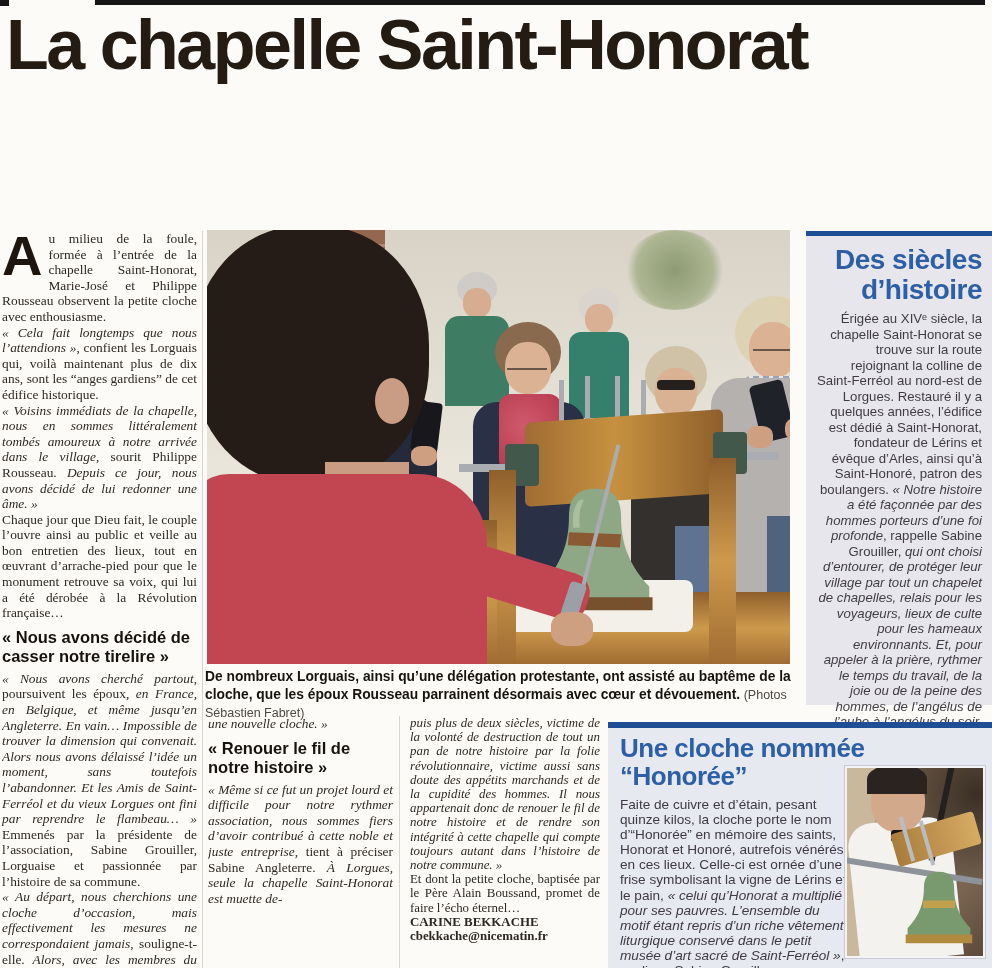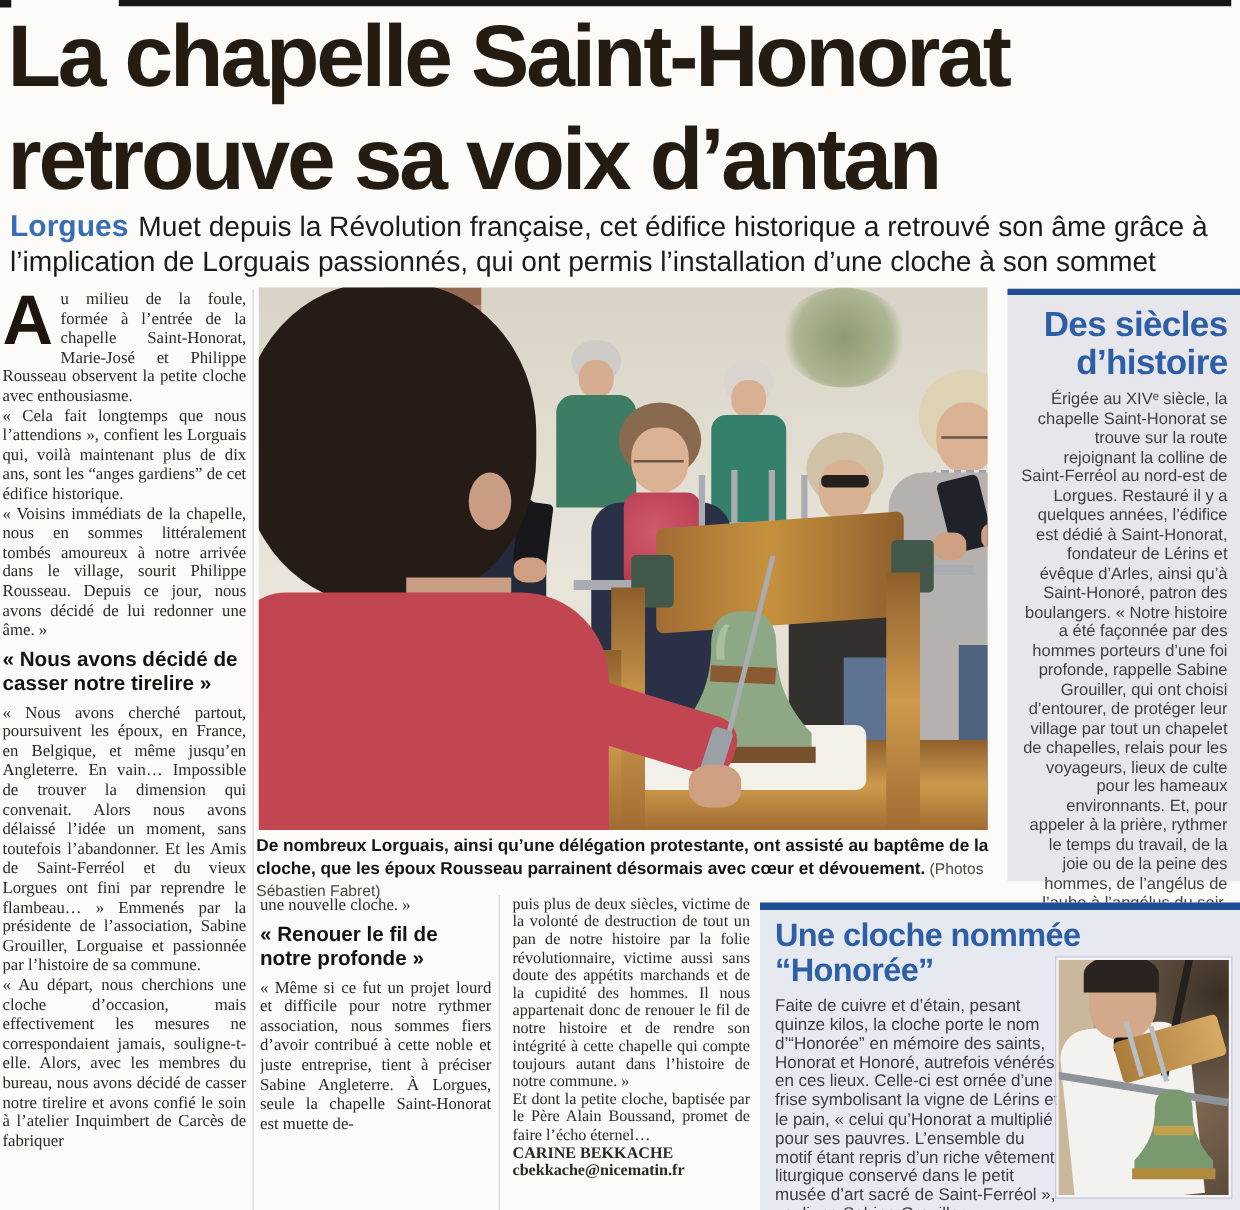--- a/index.html
+++ b/index.html
@@ -19,21 +19,21 @@
   .standfirst{position:absolute;left:8px;top:168px;width:976px;
     font-family:"Liberation Sans",sans-serif;font-size:22.5px;line-height:28px;color:#1d1a17;}
   .standfirst .loc{color:var(--accent-blue);font-weight:bold;font-size:24px;margin-right:8px;}
   
   .col{position:absolute;text-align:justify;overflow:hidden;}
   .col p.body-p{font-size:13.4px;line-height:15.6px;}
   .col1{left:2px;top:231px;width:201px;height:737px;border-right:1px solid #d8d5cf;padding-right:5px;}
   .col2{left:208px;top:716px;width:192px;height:252px;padding-right:6px;border-right:1px solid #d8d5cf;}
   .col3{left:410px;top:716px;width:190px;height:252px;}
   .col3 p.body-p{font-size:12.9px;line-height:14.2px;}
-  .s-i{}
+  .s-i{font-style:italic;}
   .s-b{font-weight:bold;}
   .s-credit{font-weight:normal;font-size:12.5px;color:#4c4741;}
   .sub-head{font-family:"Liberation Sans",sans-serif;font-weight:bold;
     font-size:16.5px;line-height:19px;color:#17120e;margin:7px 0 5px;text-align:left;}
   .dropcap{float:left;font-family:"Liberation Sans",sans-serif;font-weight:bold;
     font-size:56px;line-height:46px;padding:2px 6px 0 0;color:#1d150e;}
   p.by{text-align:left;font-family:Liberation Serif, serif;font-size:13px;line-height:15px;}
   
   .photo-main{position:absolute;left:207px;top:230px;width:583px;height:434px;overflow:hidden;
     background:linear-gradient(180deg,#d9d3c7 0%,#e9e5da 55%,#ddd5c6 100%);}
@@ -68,28 +68,28 @@
     border:2px solid #f4f3f6;outline:1px solid #c9c9d4;
     background:linear-gradient(135deg,#c4b193 0%,#8d7660 55%,#5c4a3a 100%);}
 </style>
 </head>
 <body>
 
 <div class="page">
   <div class="top-mark"></div>
   <div class="top-rule"></div>
 
-  <h1 class="headline"><span>La chapelle Saint-Honorat</span><br><span>retrouve sa voix d’antan</span></h1>
-
-  <p class="standfirst"><span class="loc">Lorgues</span><span>Muet depuis la Révolution française, cet édifice historique a retrouvé son âme grâce à l’implication de Lorguais passionnés, qui ont permis l’installation d’une cloche à son sommet</span></p>
+  <h1 class="headline"><span>La chapelle Saint-Honorat</span><br></h1>
+
 
   <div class="col col1">
       <p class="body-p"><span class="dropcap">A</span><span>u milieu de la foule, formée à l’entrée de la chapelle Saint-Honorat, Marie-José et Philippe Rousseau observent la petite cloche avec enthousiasme.</span></p>
       <p class="body-p"><span class="s-i">« Cela fait longtemps que nous l’attendions »</span><span>, confient les Lorguais qui, voilà maintenant plus de dix ans, sont les “anges gardiens” de cet édifice historique.</span></p>
       <p class="body-p"><span class="s-i">« Voisins immédiats de la chapelle, nous en sommes littéralement tombés amoureux à notre arrivée dans le village</span><span>, sourit Philippe Rousseau. </span><span class="s-i">Depuis ce jour, nous avons décidé de lui redonner une âme. »</span></p>
+      <p class="body-p"><span>Chaque jour que Dieu fait, le couple l’ouvre ainsi au public et veille au bon entretien des lieux, tout en œuvrant d’arrache-pied pour que le monument retrouve sa voix, qui lui a été dérobée à la Révolution française…</span></p>
       <div class="sub-head">« Nous avons décidé de casser notre tirelire »</div>
       <p class="body-p"><span class="s-i">« Nous avons cherché partout</span><span>, poursuivent les époux, </span><span class="s-i">en France, en Belgique, et même jusqu’en Angleterre. En vain… Impossible de trouver la dimension qui convenait. Alors nous avons délaissé l’idée un moment, sans toutefois l’abandonner. Et les Amis de Saint-Ferréol et du vieux Lorgues ont fini par reprendre le flambeau… »</span><span> Emmenés par la présidente de l’association, Sabine Grouiller, Lorguaise et passionnée par l’histoire de sa commune.</span></p>
       <p class="body-p"><span class="s-i">« Au départ, nous cherchions une cloche d’occasion, mais effectivement les mesures ne correspondaient jamais</span><span>, souligne-t-elle. </span><span class="s-i">Alors, avec les membres du bureau, nous avons décidé de casser notre tirelire et avons confié le soin à l’atelier Inquimbert de Carcès de fabriquer</span></p>
     </div>
 
   <div class="photo-main">
     <div class="ph ph-brick"></div>
     <div class="ph ph-foliage"></div>
 
     <div class="ph person-hair" style="left:250px;top:42px;width:40px;height:34px;background:#cfccc7;"></div>
@@ -163,21 +163,21 @@
     <div class="ph" style="left:232px;top:326px;width:152px;height:48px;background:#c14652;border-radius:20px;transform:rotate(17deg);"></div>
     <div class="ph metal" style="left:388px;top:212px;width:4px;height:178px;transform:rotate(14deg);"></div>
     <div class="ph" style="left:356px;top:352px;width:17px;height:50px;background:#9aa0a6;border-radius:4px;transform:rotate(18deg);"></div>
     <div class="ph" style="left:344px;top:382px;width:42px;height:34px;background:#cf9f82;border-radius:40%;"></div>
   </div>
 
   <p class="caption"><span class="s-b">De nombreux Lorguais, ainsi qu’une délégation protestante, ont assisté au baptême de la cloche, que les époux Rousseau parrainent désormais avec cœur et dévouement.</span><span class="s-credit">  (Photos Sébastien Fabret)</span></p>
 
   <div class="col col2">
       <p class="body-p"><span class="s-i">une nouvelle cloche. »</span></p>
-      <div class="sub-head">« Renouer le fil de notre profonde »</div>
+      <div class="sub-head">« Renouer le fil de notre histoire »</div>
       <p class="body-p"><span class="s-i">« Même si ce fut un projet lourd et difficile pour notre rythmer association, nous sommes fiers d’avoir contribué à cette noble et juste entreprise</span><span>, tient à préciser Sabine Angleterre. </span><span class="s-i">À Lorgues, seule la chapelle Saint-Honorat est muette de-</span></p>
     </div>
   <div class="col col3">
       <p class="body-p"><span class="s-i">puis plus de deux siècles, victime de la volonté de destruction de tout un pan de notre histoire par la folie révolutionnaire, victime aussi sans doute des appétits marchands et de la cupidité des hommes. Il nous appartenait donc de renouer le fil de notre histoire et de rendre son intégrité à cette chapelle qui compte toujours autant dans l’histoire de notre commune. »</span></p>
       <p class="body-p"><span>Et dont la petite cloche, baptisée par le Père Alain Boussand, promet de faire l’écho éternel…</span></p>
       <p class="body-p by"><span class="s-b">CARINE BEKKACHE</span></p>
       <p class="body-p by"><span class="s-b">cbekkache@nicematin.fr</span></p>
     </div>
 
   <aside class="sidebar">

